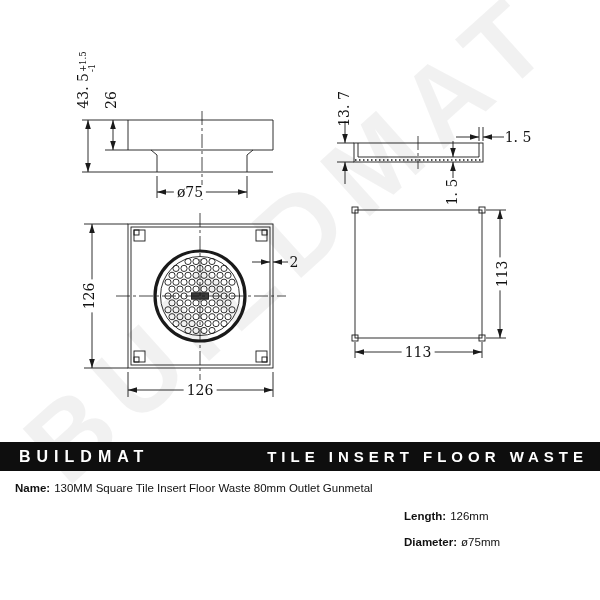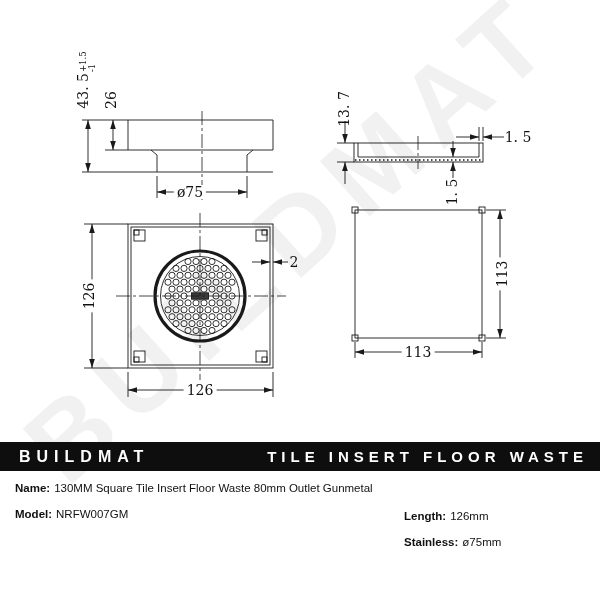--- a/index.html
+++ b/index.html
@@ -240,21 +240,20 @@
   <div class="dim bg" style="left:418px;top:352px">113</div>
 
   <div id="banner" style="background: rgb(14, 14, 14); color: rgb(255, 255, 255);">
     <span class="brand">BUILDMAT</span>
     <span class="product">TILE INSERT FLOOR WASTE</span>
   </div>
 
   <div id="details">
     <div class="col-left">
       <div class="drow"><span class="lbl">Name:</span><span class="val">130MM Square Tile Insert Floor Waste 80mm Outlet Gunmetal</span></div>
-      <div class="drow"><span class="lbl">Model:</span><span class="val">NRFW007GM</span></div>
     </div>
     <div class="col-right">
       <div class="drow"><span class="lbl">Length:</span><span class="val">126mm</span></div>
-      <div class="drow"><span class="lbl">Stainless:</span><span class="val">ø75mm</span></div>
+      <div class="drow"><span class="lbl">Diameter:</span><span class="val">ø75mm</span></div>
     </div>
   </div>
 
 </div>
 
 </body></html>

